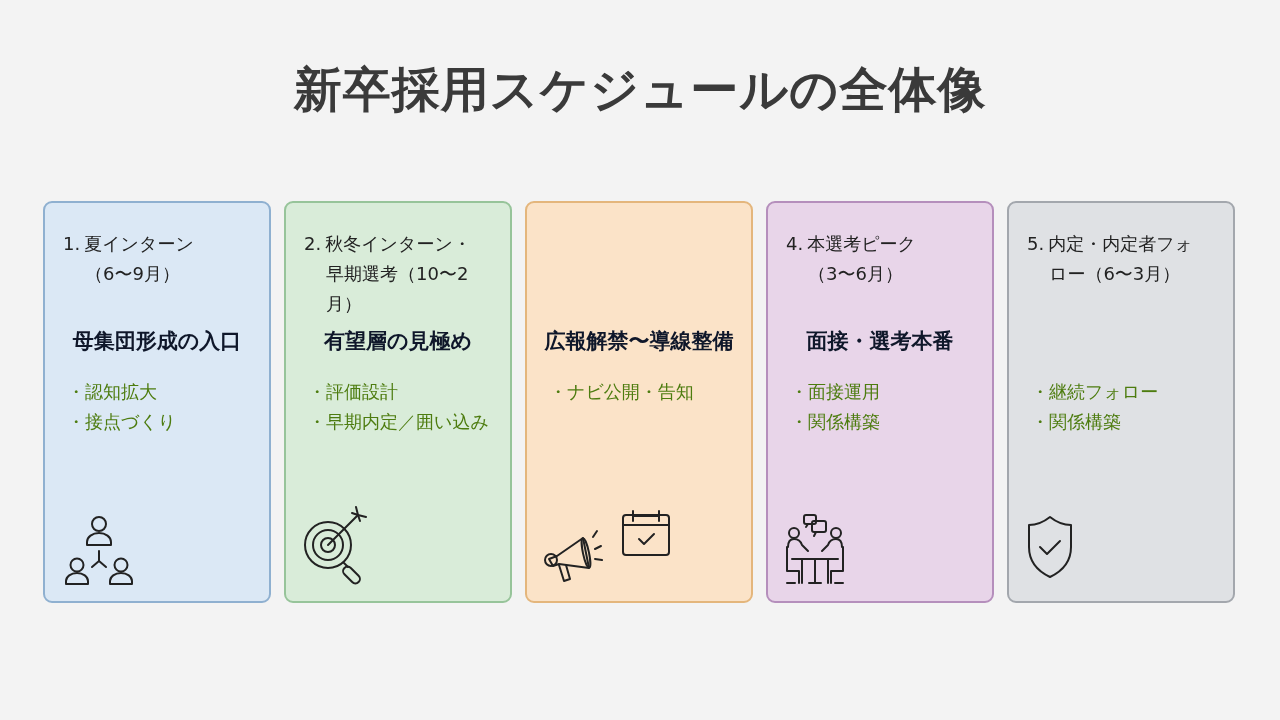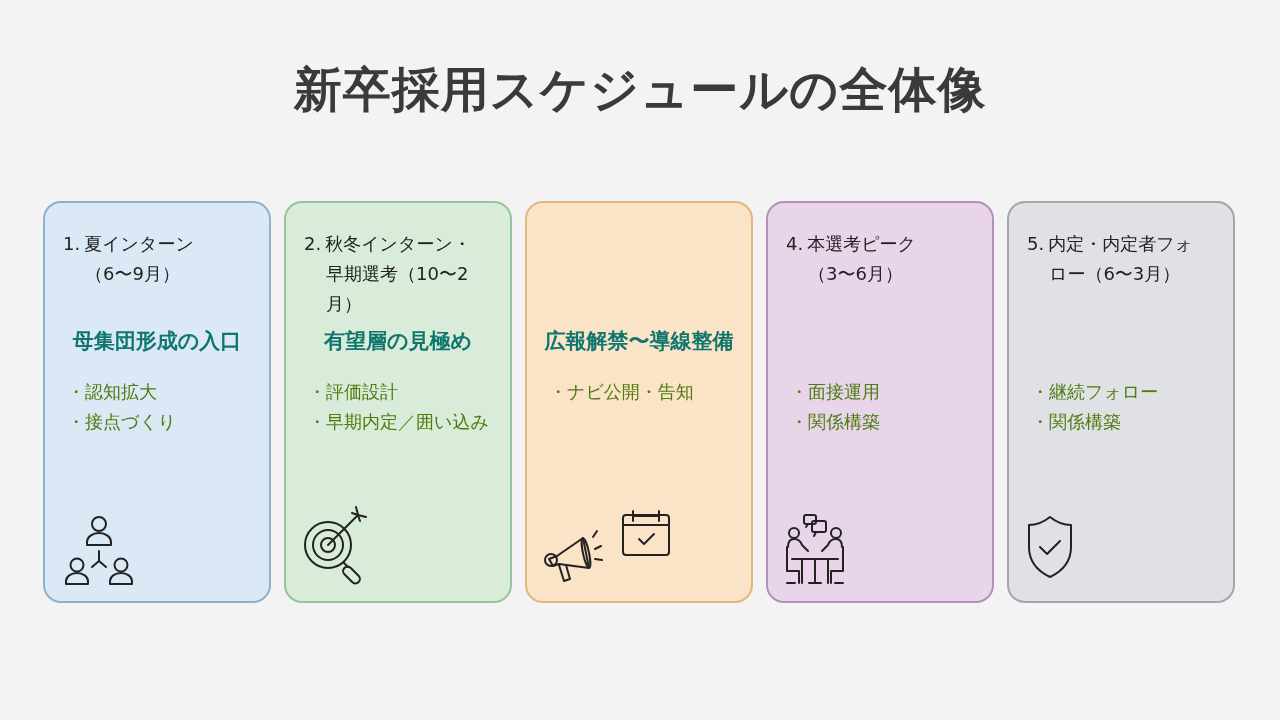--- a/index.html
+++ b/index.html
@@ -11,31 +11,31 @@
     position:relative;
   }
   .title {
     position:absolute; left:0; right:0; top:58px;
     text-align:center; font-size:48px; font-weight:bold; color:#3a3a3a;
     letter-spacing:1px;
   }
   .cards { position:absolute; top:201px; left:43px; width:1194px; height:404px; }
   .card {
     position:absolute; top:0; width:228px; height:402px;
-    border-radius:18px; border:2px solid; box-sizing:border-box;padding-left:35px;
+    border-radius:9px; border:2px solid; box-sizing:border-box;padding-left:35px;
   }
   .card .head {
     position:absolute; left:18px; top:26px; right:8px;
     font-size:18px; line-height:30px; color:#222;
   }
   .card .head .num { margin-right:4px; }
   .card .head .l2 { display:block; padding-left:22px; }
   .card .main {
     position:absolute; left:0; right:0; top:124px; text-align:center;
-    font-size:21px; font-weight:bold; color:#0f766e; white-space:nowrap;
+    font-size:21px; font-weight:bold; color:#0f172a; white-space:nowrap;
   }
   .card ul {
     position:absolute; left:22px; top:174px; margin:0; padding:0; list-style:none;
     font-size:18px; line-height:30px; color:#4d7c0f;
   }
   .card ul li::before { content:"・"; }
   .card .icon { position:absolute; }
   svg { stroke:#222; fill:none; stroke-width:2; stroke-linecap:round; stroke-linejoin:round; }
 </style>
 </head>
@@ -113,20 +113,21 @@
         <path d="M20 30 l5 5 l10 -10"></path>
       </svg>
     </div>
   </div>
 
   <div class="card" style="left:723px;background:#e8d5e9;border-color:#b58fbc;">
     <div class="head">
       <span class="num">4.</span><span>本選考ピーク</span>
       <span class="l2">（3〜6月）</span>
     </div>
+    <div class="main">面接・選考本番</div>
     <ul>
       <li>面接運用</li>
       <li>関係構築</li>
     </ul>
     <div class="icon" style="left:16px;top:310px;">
       <svg width="62" height="72" viewBox="0 0 62 72">
         <rect x="20" y="2" width="12" height="9" rx="2"></rect>
         <rect x="28" y="8" width="14" height="11" rx="2"></rect>
         <path d="M32 19 l-2 4 M24 11 l-2 3"></path>
         <circle cx="10" cy="20" r="5"></circle>

